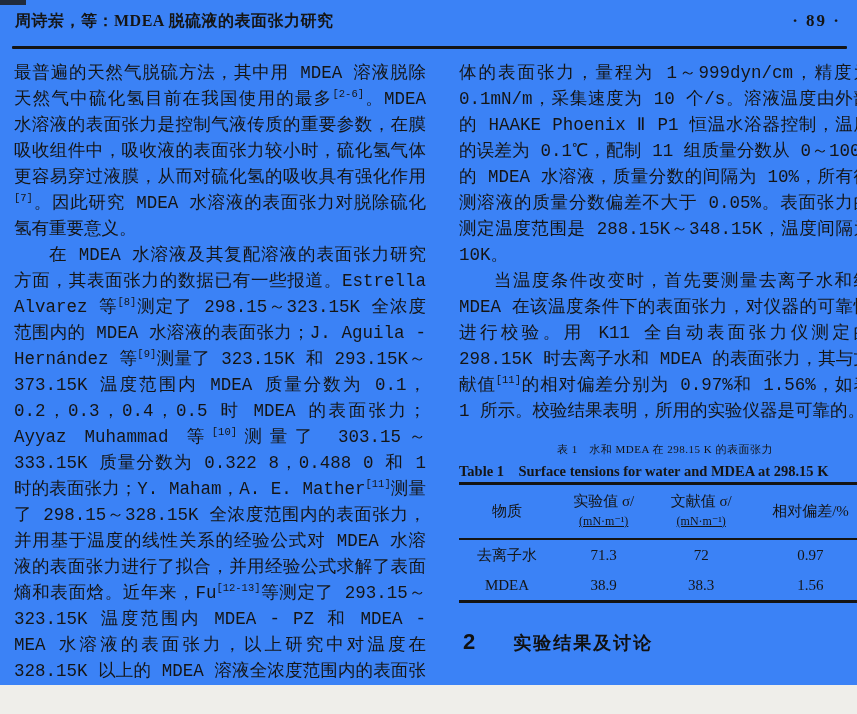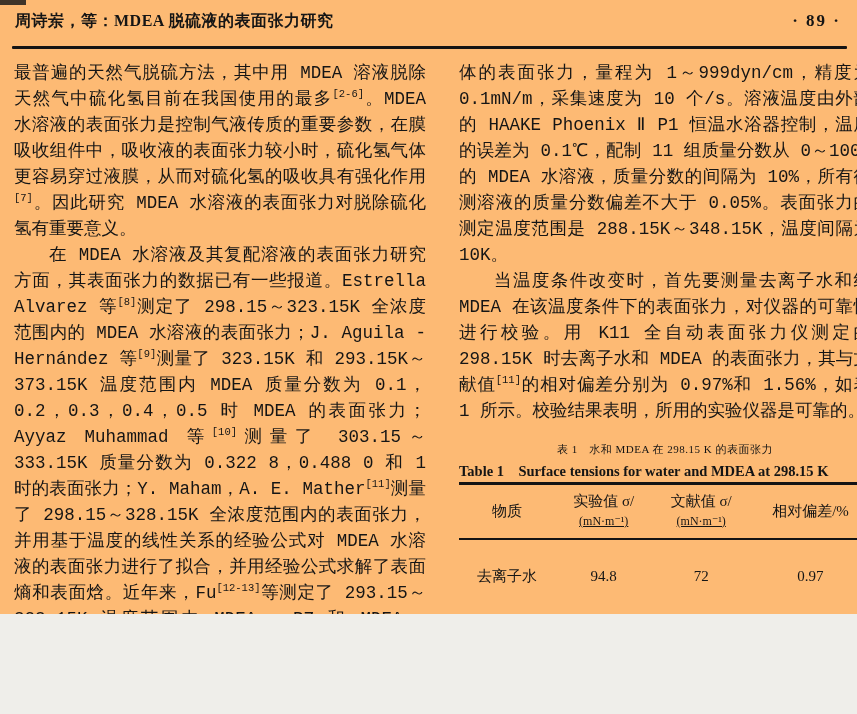--- a/index.html
+++ b/index.html
@@ -3,22 +3,22 @@
 <meta charset="utf-8">
 <style>
   html,body{margin:0;padding:0;}
   body{
     width:857px;height:714px;
     background:#efeeea;
     font-family:"Liberation Serif","DejaVu Serif",serif;
   }
   .page{
     position:relative;
-    width:857px;height:614px;
-    background:#fdba74;
+    width:857px;height:685px;
+    background:#3b82f6;
     color:#151515;
     overflow:hidden;
   }
   .scan-artifact{
     position:absolute;top:0;left:0;width:26px;height:5px;
     background:#1c1c1c;opacity:.85;
   }
   .page-header{
     position:absolute;top:11px;left:15px;right:16px;
     display:flex;justify-content:space-between;align-items:baseline;
@@ -62,21 +62,21 @@
   }
   table.data-table thead th{
     font-weight:normal;
     text-align:center;
     padding:6px 2px 7px 2px;
     border-bottom:2px solid #141414;
     line-height:20px;
   }
   table.data-table td{
     text-align:center;
-    padding:27px 2px;
+    padding:6px 2px;
     line-height:18px;
   }
   .th-sub{font-size:12px;text-decoration:underline;}
   .section-heading{
     margin-top:26px;
     display:flex;align-items:baseline;gap:38px;
     font-family:"Liberation Sans","DejaVu Sans",sans-serif;
     font-weight:bold;
     color:#111;
     padding-left:4px;
@@ -136,21 +136,21 @@
                 <div class="th-sub">(mN·m⁻¹)</div>
               </th>
               <th>
                 <div>相对偏差/%</div>
               </th>
             </tr>
         </thead>
         <tbody>
             <tr>
               <td>去离子水</td>
-              <td>94.8</td>
+              <td>71.3</td>
               <td>72</td>
               <td>0.97</td>
             </tr>
             <tr>
               <td>MDEA</td>
               <td>38.9</td>
               <td>38.3</td>
               <td>1.56</td>
             </tr>
           </tbody>

